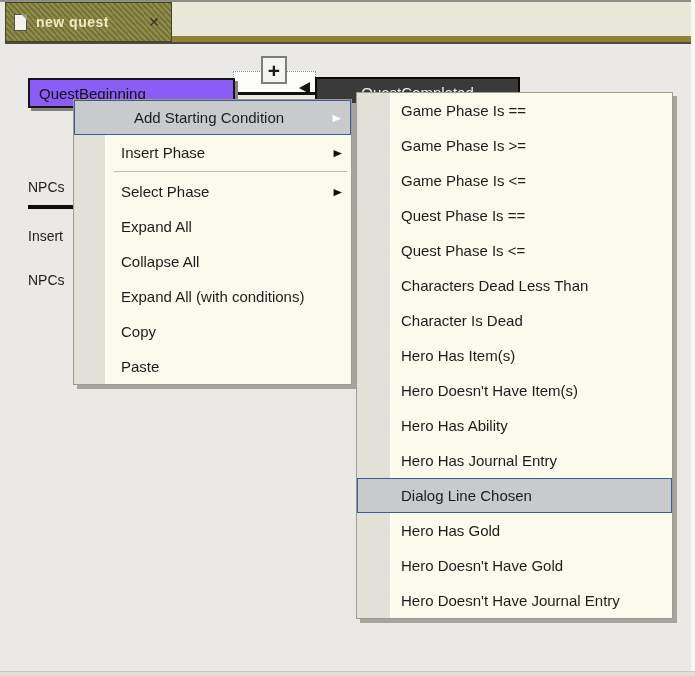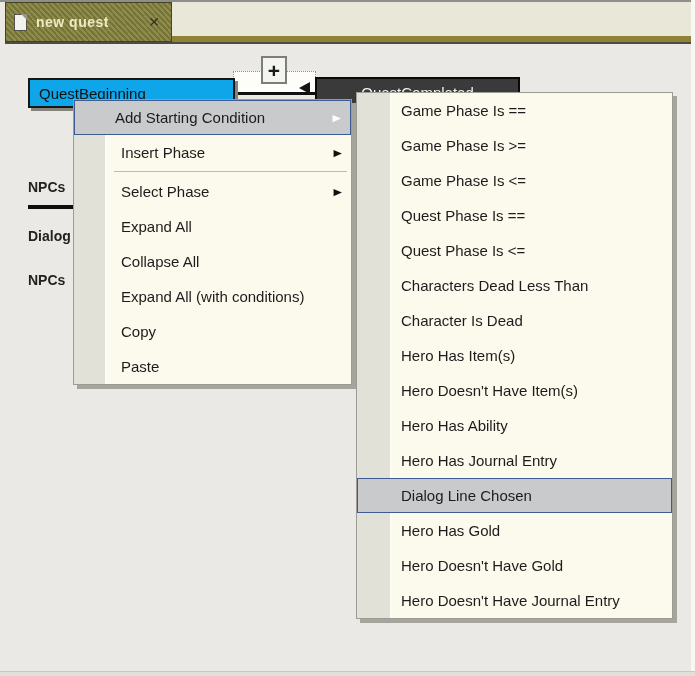--- a/index.html
+++ b/index.html
@@ -14,77 +14,77 @@
   .doc-icon{width:13px;height:17px;background:#F2F2EE;border:1px solid #55544A;position:relative;margin-right:9px;flex:0 0 auto;}
   .doc-icon::after{content:"";position:absolute;right:-1px;top:-1px;border-style:solid;border-width:0 6px 6px 0;border-color:transparent #9A9884 transparent transparent;}
   .tab-title{color:#EEEBC1;font-size:14px;font-weight:bold;letter-spacing:.5px;white-space:nowrap;}
   .tab-close{margin-left:auto;color:#3B3424;font-size:14px;font-weight:bold;line-height:1;cursor:default;padding:2px 3px;}
   .tabstrip{position:absolute;left:172px;top:2px;width:519px;height:40px;background:#E8E7D8;border-bottom:6px solid #8F8136;}
   .tabbar-underline{position:absolute;left:5px;top:42px;width:686px;height:2px;background:#4C4C40;}
   .right-edge{position:absolute;left:691px;top:0;width:4px;height:676px;background:#F7F7F4;}
   .bottom-edge{position:absolute;left:0;top:671px;width:695px;height:5px;background:#E0DFDA;border-top:1px solid #C9C8C2;}
 
   
-  .phase-begin{position:absolute;left:28px;top:78px;width:207px;height:30px;background:#0ea5e9;
+  .phase-begin{position:absolute;left:28px;top:78px;width:207px;height:30px;background:#8b5cf6;
        border:2px solid #161616;box-shadow:3px 3px 0 #84837C;z-index:2;
        font-size:15px;color:#111;display:flex;align-items:center;padding-left:9px;white-space:nowrap;}
   .connector{position:absolute;left:233px;top:71px;width:83px;height:24px;background:#FDFDFA;
        border:1px dotted #8F8F88;border-bottom:3px solid #101010;z-index:1;}
   .connector-arrow{position:absolute;left:299px;top:82px;width:0;height:0;z-index:3;
        border-top:6px solid transparent;border-bottom:6px solid transparent;border-right:11px solid #151515;}
   .plus-btn{position:absolute;left:261px;top:56px;width:26px;height:28px;background:#F4F4F1;
        border:2px solid #7E7E79;z-index:3;display:flex;align-items:center;justify-content:center;
        font-size:21px;font-weight:bold;color:#1A1A1A;line-height:1;}
   .phase-complete{position:absolute;left:315px;top:77px;width:205px;height:31px;background:#3A3A3A;
        border:2px solid #0A0A0A;z-index:2;color:#F1F1EE;font-size:15px;
        display:flex;justify-content:center;align-items:flex-start;padding-top:5px;white-space:nowrap;}
 
   
-  .side-label{position:absolute;left:28px;font-size:14px;font-weight:bold;color:#22221F;z-index:0;white-space:nowrap;}
+  .side-label{position:absolute;left:28px;font-size:14px;font-weight:normal;color:#22221F;z-index:0;white-space:nowrap;}
   .side-underline{position:absolute;left:28px;top:205px;width:58px;height:4px;background:#0E0E0E;z-index:0;}
 
   
   .menu,.submenu{position:absolute;background:#FCF9ED;border:1px solid #9D9C94;
        box-shadow:4px 4px 0 #A5A49D;}
   .menu{left:73px;top:99px;width:279px;z-index:5;}
   .submenu{left:356px;top:92px;width:317px;z-index:6;}
   .gutter{position:absolute;left:0;top:0;bottom:0;background:#E2E1D8;border-right:2px solid #FCFCF8;}
   .menu .gutter{width:33px;}
   .submenu .gutter{width:35px;}
 
   .menu-item{position:relative;height:35px;display:flex;align-items:center;
        padding-left:47px;padding-right:22px;font-size:15px;color:#1C1C1C;white-space:nowrap;z-index:1;}
   .menu .menu-item:first-child{height:33px;}
   .submenu .menu-item{padding-left:44px;height:35px;}
   .menu-sep{position:relative;height:4px;z-index:1;}
   .menu-sep::after{content:"";position:absolute;left:40px;right:4px;top:1px;height:1px;background:#BDBCB1;}
   .mi-arrow{position:absolute;right:9px;top:50%;transform:translateY(-50%) scaleY(.85);
        font-size:11px;color:#111;line-height:1;}
   .menu-item.selected{background:#C8CACC;border:1px solid #3D5C94;z-index:2;
-       padding-left:40px;}
+       padding-left:59px;}
   .submenu .menu-item.selected{padding-left:43px;}
   .menu-item.selected .mi-arrow{color:#FDFDFD;}
 </style>
 </head>
 <body>
 
 <div id="screen">
 
   <div class="top-border"></div>
   <div class="tab">
     <span class="doc-icon"></span>
     <span class="tab-title">new quest</span>
     <span class="tab-close">✕</span>
   </div>
   <div class="tabstrip"></div>
   <div class="tabbar-underline"></div>
 
   <div class="side-label" style="top:179px">NPCs</div>
   <div class="side-underline"></div>
-  <div class="side-label" style="top:228px">Dialog</div>
+  <div class="side-label" style="top:228px">Insert</div>
   <div class="side-label" style="top:272px">NPCs</div>
 
   <div class="phase-begin">QuestBeginning</div>
   <div class="connector"></div>
   <div class="connector-arrow"></div>
   <div class="plus-btn">
       <span>+</span>
     </div>
   <div class="phase-complete">
       <span>QuestCompleted</span>

